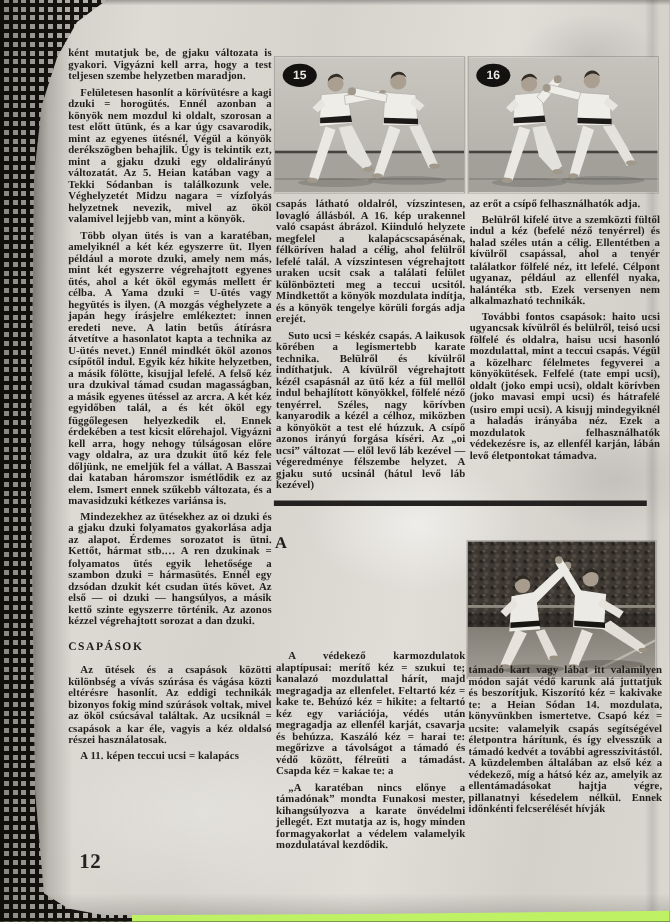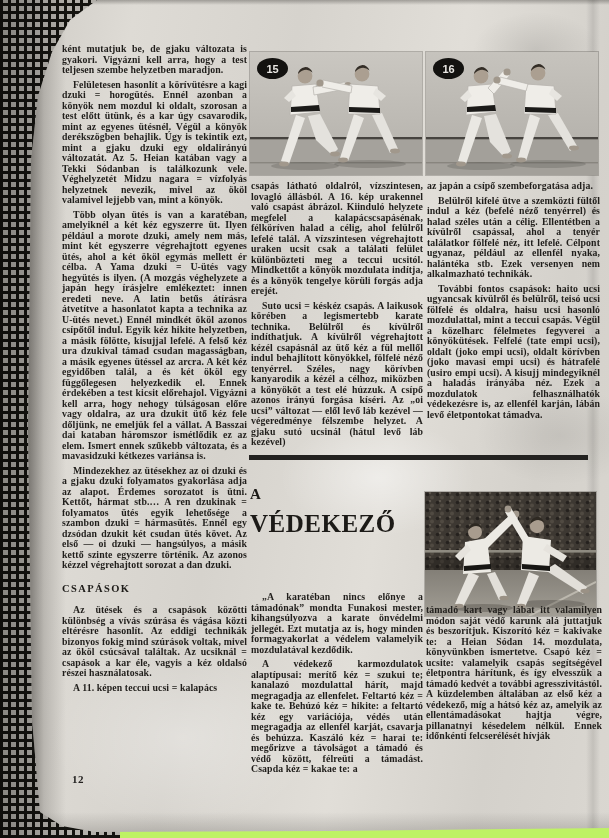--- a/index.html
+++ b/index.html
@@ -50,21 +50,21 @@
   
   .photo{position:absolute;overflow:hidden;box-shadow:0 0 0 1px rgba(90,87,80,.35);}
   #photo15{left:250px;top:52px;width:172px;height:123px;}
   #photo16{left:426px;top:52px;width:172px;height:123px;}
   #photomatch{left:425px;top:492px;width:171px;height:124px;}
   .fig-badge{position:absolute;width:31px;height:21px;border-radius:50%;background:#131210;
     color:#e9e7e3;font-family:"Liberation Sans","DejaVu Sans",sans-serif;font-weight:bold;
     font-size:11px;display:flex;align-items:center;justify-content:center;}
   #badge15{left:257px;top:58px;}
   #badge16{left:433px;top:58px;}
-  .pagenum{position:absolute;left:72px;top:773px;font-size:11px;font-weight:bold;color:#232120;
+  .pagenum{position:absolute;left:72px;top:773px;font-size:19px;font-weight:bold;color:#232120;
     letter-spacing:.5px;}
 </style>
 </head>
 <body>
 
 <div id="page">
   <div class="binding"></div>
 
   <div class="paper">
     <div class="edge-top"></div>
@@ -171,30 +171,29 @@
       </svg>
     </div>
     <div class="fig-badge" id="badge16">16</div>
 
     <div class="col" id="col2top">
       <p class="noindent">csapás látható oldalról, vízszintesen, lovagló állásból. A 16. kép urakennel való csapást ábrázol. Kiinduló helyzete megfelel a kalapácscsapásénak, félköríven halad a célig, ahol felülről lefelé talál. A vízszintesen végrehajtott uraken ucsit csak a találati felület különbözteti meg a teccui ucsitól. Mindkettőt a könyök mozdulata indítja, és a könyök tengelye körüli forgás adja erejét.</p>
       <p>Suto ucsi = késkéz csapás. A laikusok körében a legismertebb karate technika. Belülről és kívülről indíthatjuk. A kívülről végrehajtott kézél csapásnál az ütő kéz a fül mellől indul behajlított könyökkel, fölfelé néző tenyérrel. Széles, nagy körívben kanyarodik a kézél a célhoz, miközben a könyököt a test elé húzzuk. A csípő azonos irányú forgása kíséri. Az „oi ucsi” változat — elől levő láb kezével — végeredménye félszembe helyzet. A gjaku sutó ucsinál (hátul levő láb kezével)</p>
     </div>
 
     <div class="col" id="col3top">
-      <p class="noindent">az japán a csípő szembeforgatása adja.</p>
+      <p class="noindent">az erőt a csípő felhasználhatók adja.</p>
       <p>Belülről kifelé ütve a szemközti fültől indul a kéz (befelé néző tenyérrel) és halad széles után a célig. Ellentétben a kívülről csapással, ahol a tenyér találatkor fölfelé néz, itt lefelé. Célpont ugyanaz, például az ellenfél nyaka, halántéka stb. Ezek versenyen nem alkalmazható technikák.</p>
       <p>További fontos csapások: haito ucsi ugyancsak kívülről és belülről, teisó ucsi fölfelé és oldalra, haisu ucsi hasonló mozdulattal, mint a teccui csapás. Végül a közelharc félelmetes fegyverei a könyökütések. Felfelé (tate empi ucsi), oldalt (joko empi ucsi), oldalt körívben (joko mavasi empi ucsi) és hátrafelé (usiro empi ucsi). A kisujj mindegyiknél a haladás irányába néz. Ezek a mozdulatok felhasználhatók védekezésre is, az ellenfél karján, lábán levő életpontokat támadva.</p>
     </div>
 
     <div class="divider"></div>
 
     <div id="bigheading">
       <span class="h-a">A</span>
-      <span class="h-l">VÉDEKEZŐ</span>
     </div>
 
     <div class="photo" id="photomatch" aria-label="Versenyjelenet: két karatéka felemelt, keresztezett karral, nézők előtt">
       <svg viewBox="0 0 171 124" width="171" height="124">
         <defs>
           <pattern id="crowdp" width="10" height="8" patternUnits="userSpaceOnUse">
             <rect width="10" height="8" fill="#47423b"></rect>
             <circle cx="2.5" cy="2.5" r="1.8" fill="#272320"></circle>
             <circle cx="7" cy="5.5" r="2" fill="#615a50"></circle>
             <circle cx="5" cy="1" r="1.2" fill="#716a5f"></circle>
@@ -235,22 +234,22 @@
           <path d="M122,52 L142,64 L138,70 L118,58 Z" fill="#e6e3dd"></path>
           <circle cx="112" cy="34" r="7.2" fill="#a89c8e"></circle>
           <path d="M105.2,32 a7.2,7.2 0 0 1 14.2,-1.4 q-7,-5.8 -14.2,1.4" fill="#2e2922"></path>
           <ellipse cx="96" cy="114" rx="4.6" ry="2.2" fill="#9a9185"></ellipse>
           <ellipse cx="160" cy="99" rx="4.6" ry="2.2" fill="#9a9185"></ellipse>
         </g>
       </svg>
     </div>
 
     <div class="col" id="col2bottom">
+      <p>A védekező karmozdulatok alaptípusai: merítő kéz = szukui te; kanalazó mozdulattal hárít, majd megragadja az ellenfelet. Feltartó kéz = kake te. Behúzó kéz = hikite: a feltartó kéz egy variációja, védés után megragadja az ellenfél karját, csavarja és behúzza. Kaszáló kéz = harai te: megőrizve a távolságot a támadó és védő között, félreüti a támadást. Csapda kéz = kakae te: a</p>
       <p>„A karatéban nincs előnye a támadónak” mondta Funakosi mester, kihangsúlyozva a karate önvédelmi jellegét. Ezt mutatja az is, hogy minden formagyakorlat a védelem valamelyik mozdulatával kezdődik.</p>
-      <p>A védekező karmozdulatok alaptípusai: merítő kéz = szukui te; kanalazó mozdulattal hárít, majd megragadja az ellenfelet. Feltartó kéz = kake te. Behúzó kéz = hikite: a feltartó kéz egy variációja, védés után megragadja az ellenfél karját, csavarja és behúzza. Kaszáló kéz = harai te: megőrizve a távolságot a támadó és védő között, félreüti a támadást. Csapda kéz = kakae te: a</p>
     </div>
 
     <div class="col" id="col3bottom">
       <p class="noindent">támadó kart vagy lábat itt valamilyen módon saját védő karunk alá juttatjuk és beszorítjuk. Kiszorító kéz = kakivake te: a Heian Sódan 14. mozdulata, könyvünkben ismertetve. Csapó kéz = ucsite: valamelyik csapás segítségével életpontra hárítunk, és így elvesszük a támadó kedvét a további agresszivitástól. A küzdelemben általában az első kéz a védekező, míg a hátsó kéz az, amelyik az ellentámadásokat hajtja végre, pillanatnyi késedelem nélkül. Ennek időnkénti felcserélését hívják</p>
     </div>
 
     <div class="pagenum">12</div>
   </div>
 </div>
 

